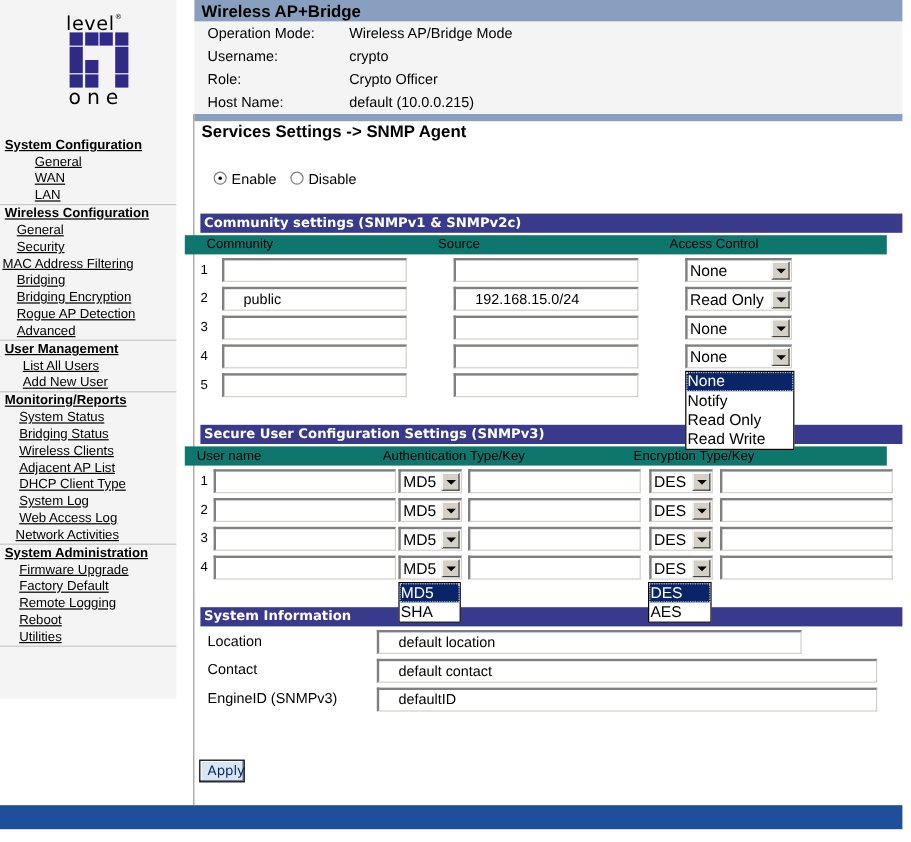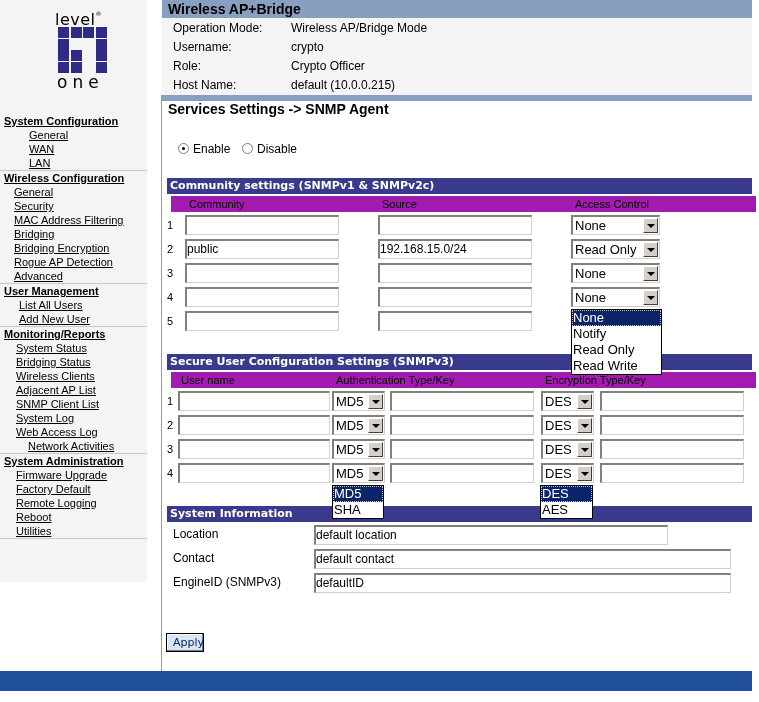--- a/index.html
+++ b/index.html
@@ -33,28 +33,28 @@
   .info-row { position: absolute; left: 11px; height: 19px; line-height: 19px; font-size: 12px; }
   .info-row .val { position: absolute; left: 118px; white-space: nowrap; }
   #info-sep { position: absolute; left: 162px; top: 95px; width: 590px; height: 6px; background: #889fbf; }
   #page-title { position: absolute; left: 168px; top: 101px; font-weight: bold; font-size: 14px; }
   
   .radio { position: absolute; top: 142px; height: 14px; line-height: 14px; font-size: 12px; cursor: pointer; text-align: center; }
   .radio .dot { display: inline-block; width: 11px; height: 11px; border-radius: 50%; border: 1px solid #808080; background: #fff; vertical-align: -1px; margin-right: 4px; position: relative; }
   .radio .dot.on::after { content: ""; position: absolute; left: 3px; top: 3px; width: 3px; height: 3px; border-radius: 50%; background: #000; }
   
   .sec-bar { position: absolute; left: 167px; width: 585px; height: 16px; background: #3a3a8c; color: #fff; font-weight: bold; font-size: 11px; line-height: 16px; padding-left: 3px; font-family: "DejaVu Sans", sans-serif; }
-  .col-bar { position: absolute; left: 171px; width: 585px; height: 16px; background: #a21caf; font-size: 11px; line-height: 16px; }
+  .col-bar { position: absolute; left: 154px; width: 585px; height: 16px; background: #0f766e; font-size: 11px; line-height: 16px; }
   .col-bar span { position: absolute; top: 0; }
   .rownum { position: absolute; left: 167px; font-size: 11px; width: 10px; }
   .inp {
     position: absolute; height: 20px; background: #fff;
     border-top: 2px solid #808080; border-left: 2px solid #808080;
     border-right: 1px solid #d4d0c8; border-bottom: 1px solid #d4d0c8;
-    font-size: 12px; line-height: 17px; padding-left: 0; white-space: nowrap; overflow: hidden;
+    font-size: 12px; line-height: 17px; padding-left: 16px; white-space: nowrap; overflow: hidden;
     font-family: "Liberation Sans", sans-serif;
   }
   .sel {
     position: absolute; height: 20px; background: #fff;
     border-top: 2px solid #808080; border-left: 2px solid #808080;
     border-right: 1px solid #d4d0c8; border-bottom: 1px solid #d4d0c8;
     font-size: 13px; line-height: 17px; padding-left: 2px; cursor: pointer;
   }
   .sel .arrow {
     position: absolute; right: 1px; top: 1px; width: 15px; height: 15px; background: #d4d0c8;
@@ -99,41 +99,41 @@
       <div class="nav-sec">
         <div class="nav-head">System Configuration</div>
         <div class="nav-item" style="padding-left:29px">General</div>
         <div class="nav-item" style="padding-left:29px">WAN</div>
         <div class="nav-item" style="padding-left:29px">LAN</div>
       </div>
       <div class="nav-sec">
         <div class="nav-head">Wireless Configuration</div>
         <div class="nav-item" style="padding-left:14px">General</div>
         <div class="nav-item" style="padding-left:14px">Security</div>
-        <div class="nav-item" style="padding-left:14px">MAC Address Filtering</div>
+        <div class="nav-item" style="padding-left:2px">MAC Address Filtering</div>
         <div class="nav-item" style="padding-left:14px">Bridging</div>
         <div class="nav-item" style="padding-left:14px">Bridging Encryption</div>
         <div class="nav-item" style="padding-left:14px">Rogue AP Detection</div>
         <div class="nav-item" style="padding-left:14px">Advanced</div>
       </div>
       <div class="nav-sec">
         <div class="nav-head">User Management</div>
         <div class="nav-item" style="padding-left:19px">List All Users</div>
         <div class="nav-item" style="padding-left:19px">Add New User</div>
       </div>
       <div class="nav-sec">
         <div class="nav-head">Monitoring/Reports</div>
         <div class="nav-item" style="padding-left:16px">System Status</div>
         <div class="nav-item" style="padding-left:16px">Bridging Status</div>
         <div class="nav-item" style="padding-left:16px">Wireless Clients</div>
         <div class="nav-item" style="padding-left:16px">Adjacent AP List</div>
-        <div class="nav-item" style="padding-left:16px">SNMP Client List</div>
+        <div class="nav-item" style="padding-left:16px">DHCP Client Type</div>
         <div class="nav-item" style="padding-left:16px">System Log</div>
         <div class="nav-item" style="padding-left:16px">Web Access Log</div>
-        <div class="nav-item" style="padding-left:28px">Network Activities</div>
+        <div class="nav-item" style="padding-left:13px">Network Activities</div>
       </div>
       <div class="nav-sec">
         <div class="nav-head">System Administration</div>
         <div class="nav-item" style="padding-left:16px">Firmware Upgrade</div>
         <div class="nav-item" style="padding-left:16px">Factory Default</div>
         <div class="nav-item" style="padding-left:16px">Remote Logging</div>
         <div class="nav-item" style="padding-left:16px">Reboot</div>
         <div class="nav-item" style="padding-left:16px">Utilities</div>
       </div>
     </div>

